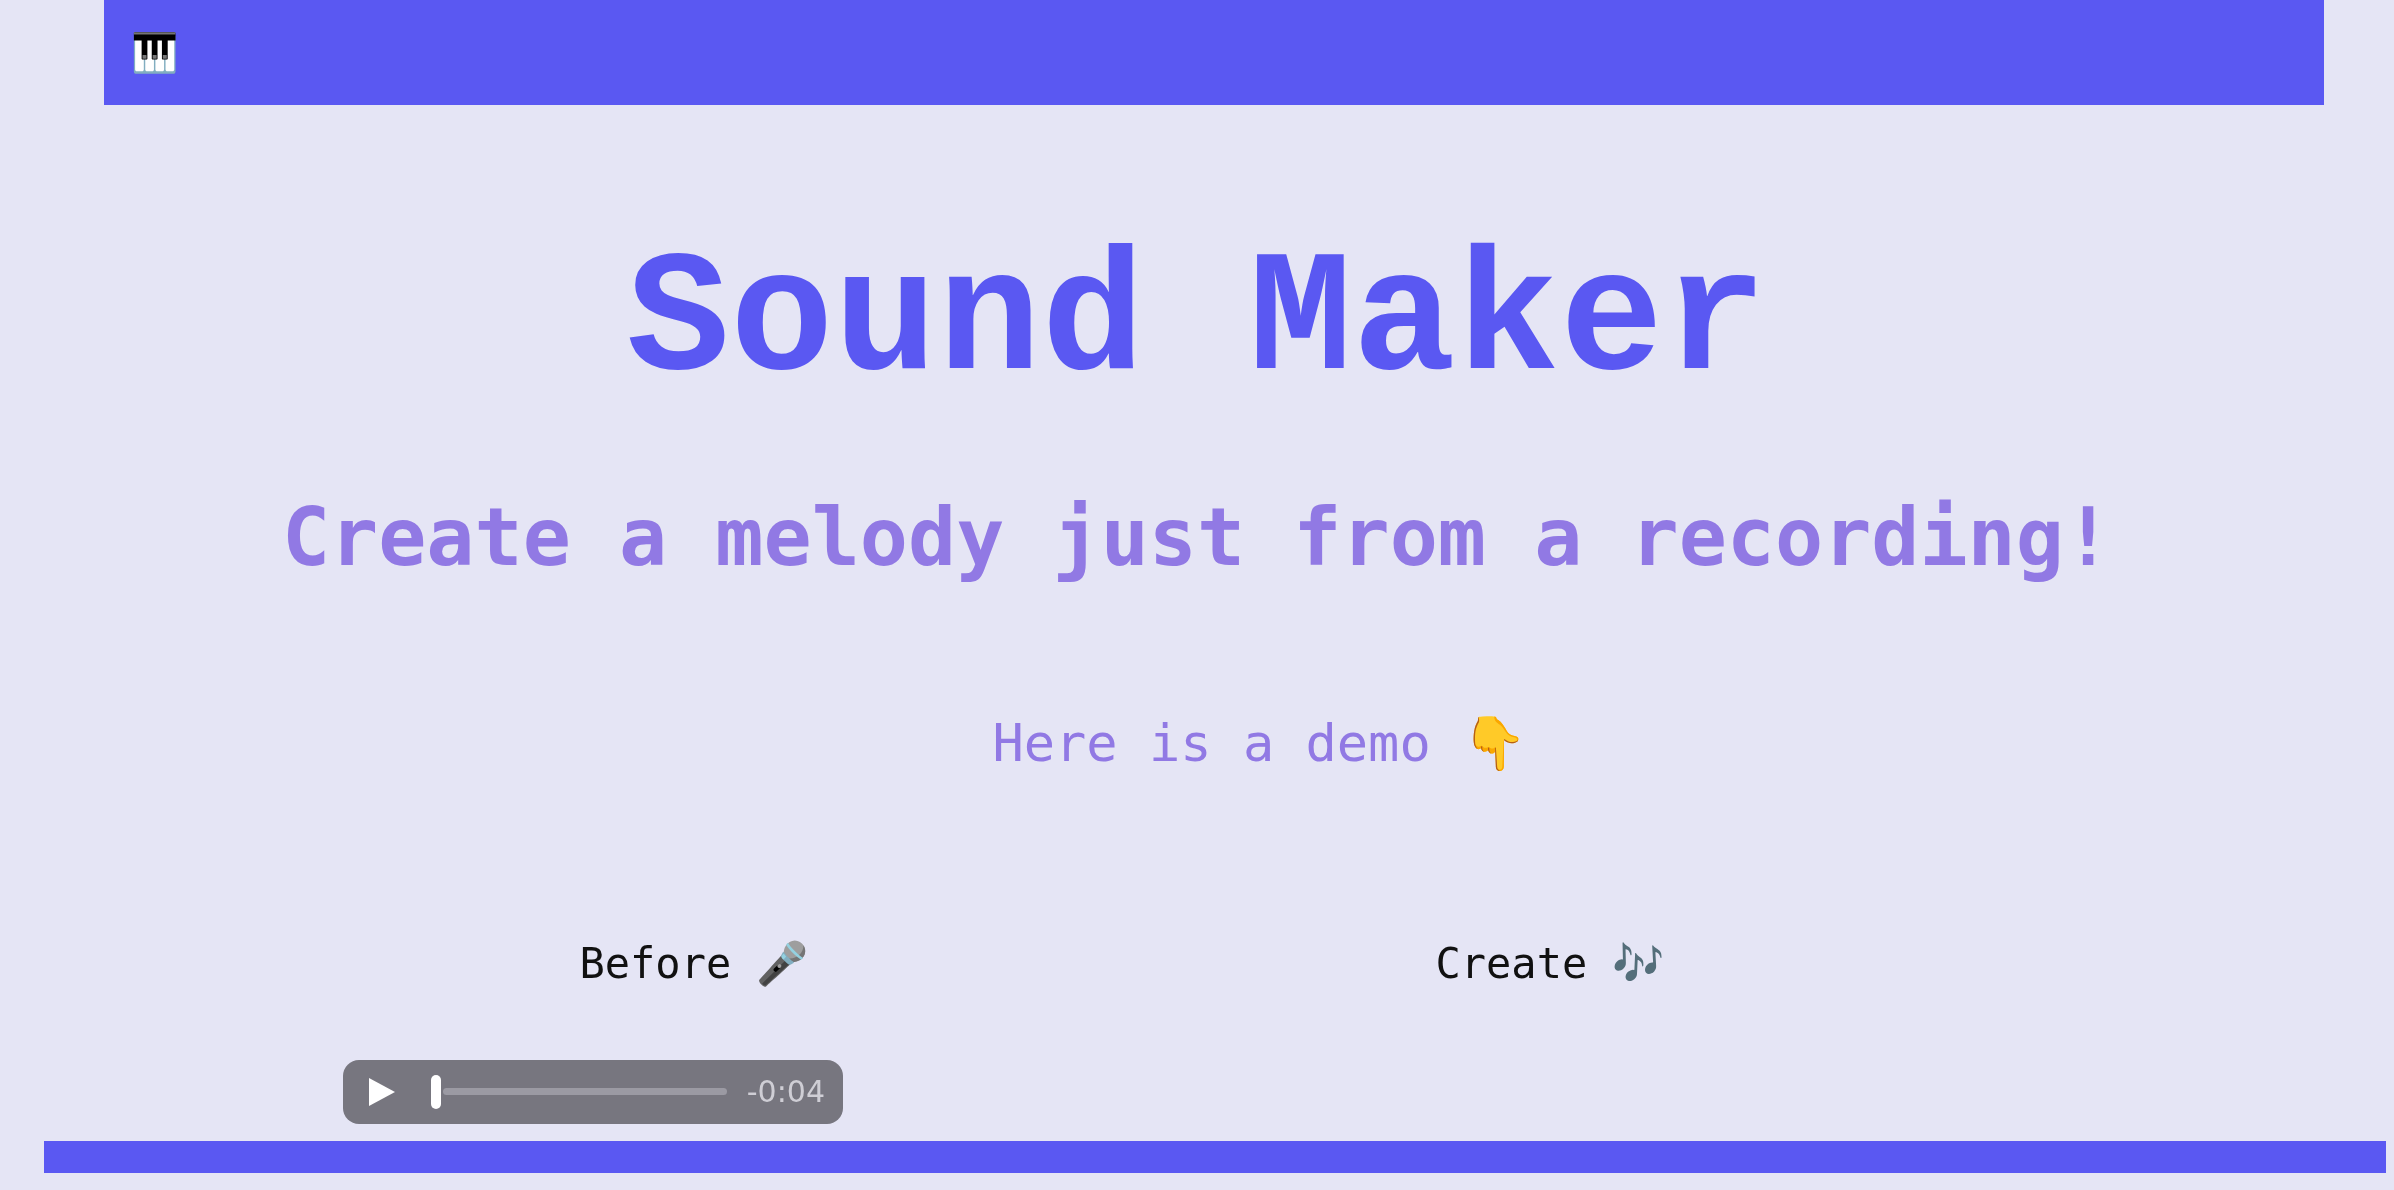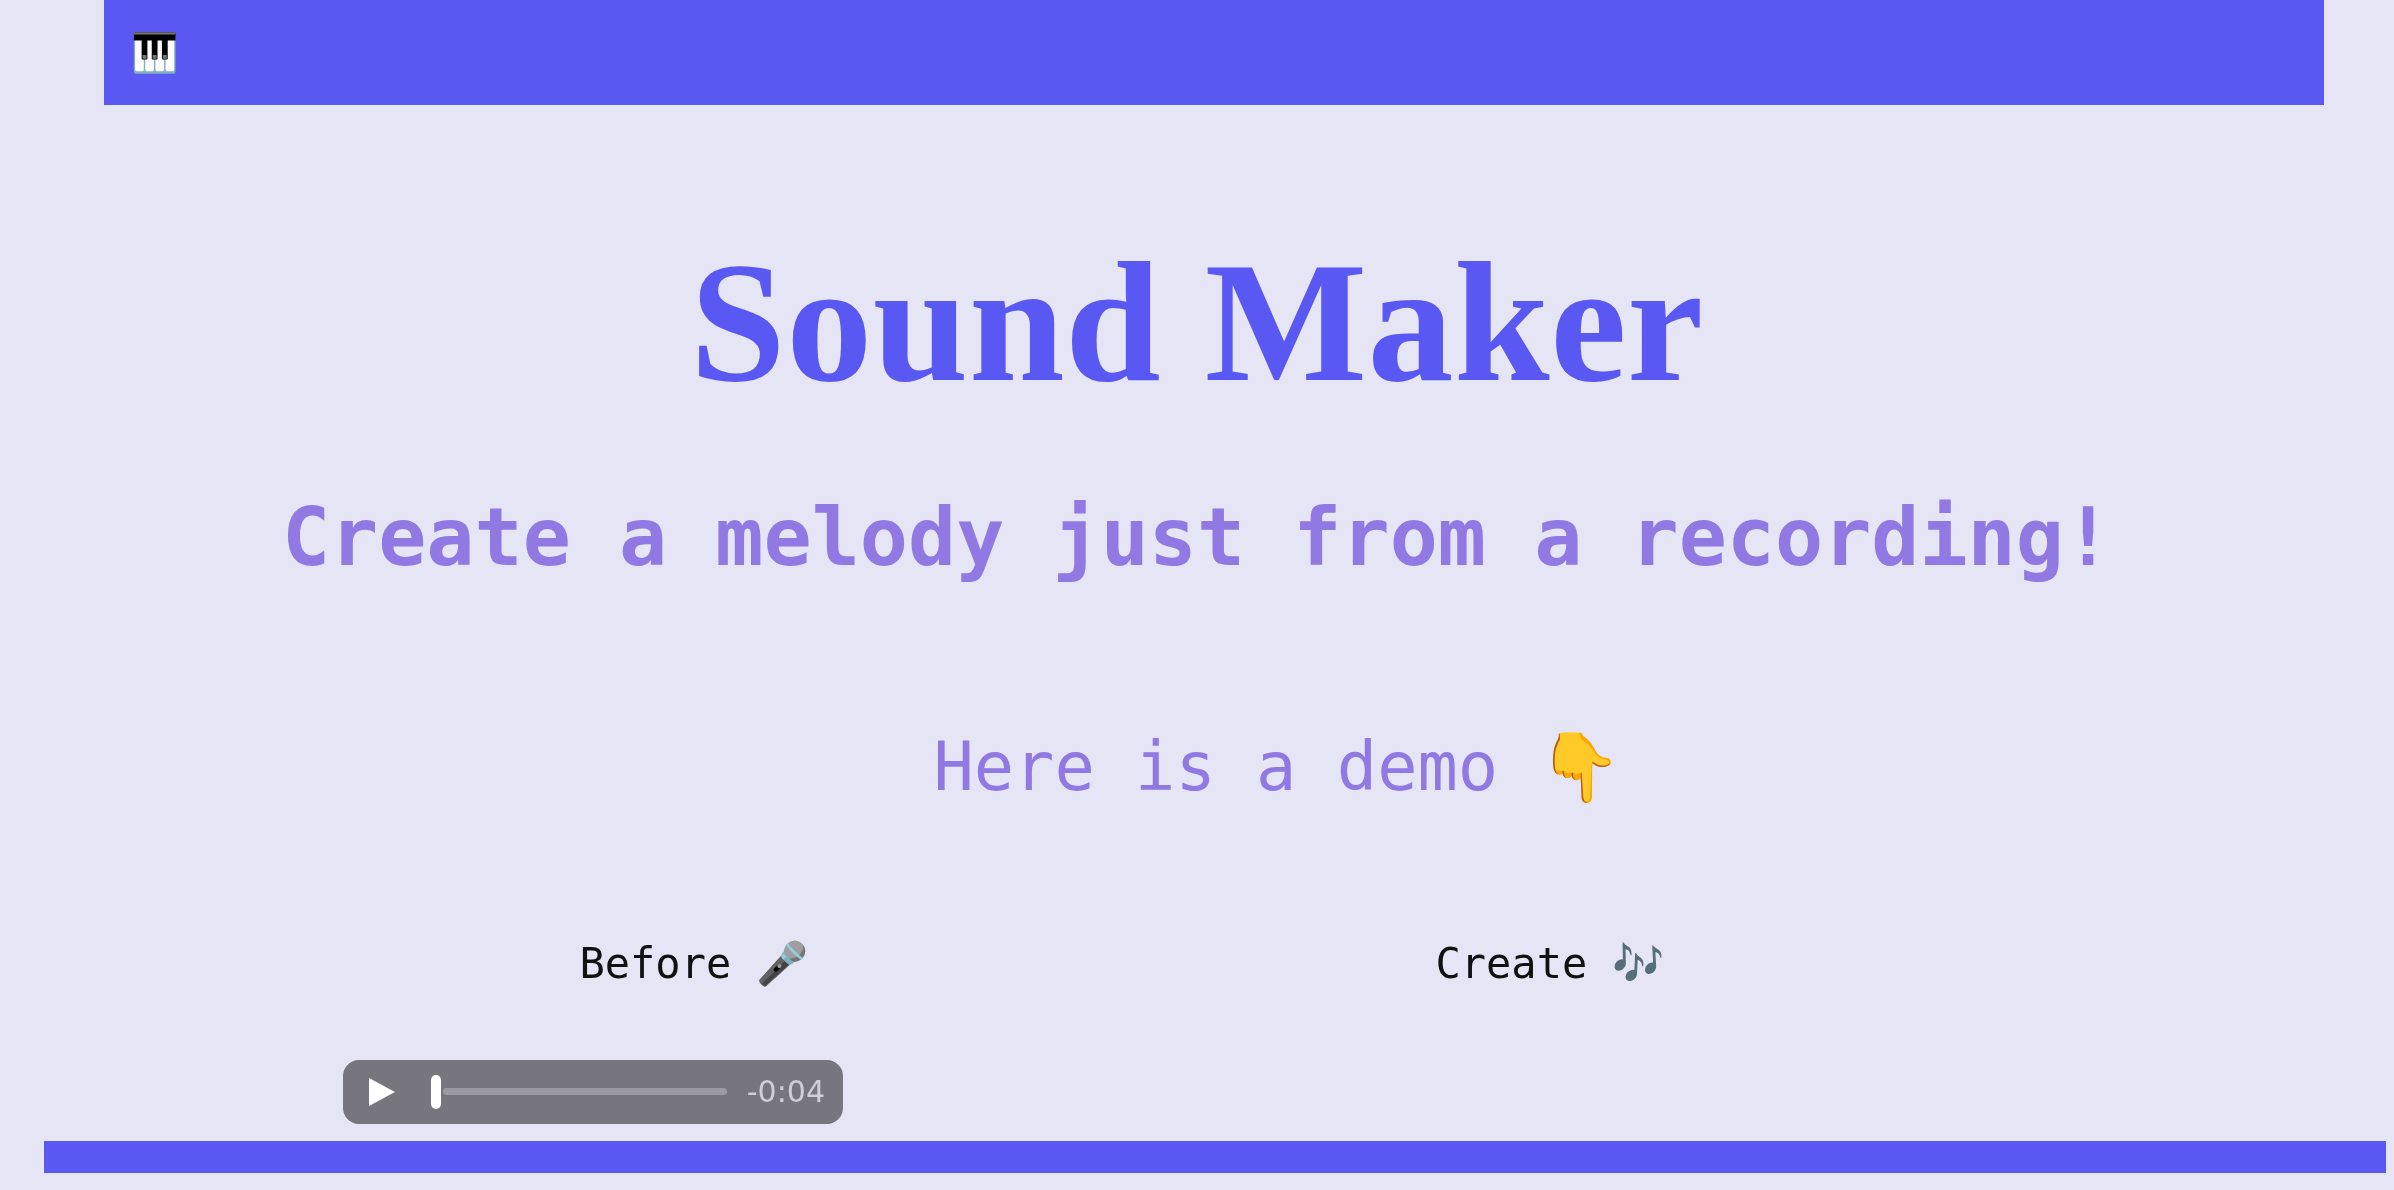--- a/index.html
+++ b/index.html
@@ -40,21 +40,21 @@
     left: 0;
     top: 105px;
     width: 2394px;
     height: 1036px;
   }
 
   #page-title {
     margin: 0;
     padding-top: 125px;
     text-align: center;
-    font-family: Liberation Serif, serif;
+    font-family: Liberation Mono, monospace;
     font-weight: bold;
     font-size: 172px;
     line-height: 1.08;
     letter-spacing: 0.5px;
     color: #5a58f2;
     white-space: pre;
   }
 
   #page-subtitle {
     margin: 0;
@@ -67,21 +67,21 @@
     color: #9179e4;
     white-space: pre;
   }
 
   #demo-caption {
     margin: 0;
     padding-top: 76px;
     text-align: center;
     font-family: "DejaVu Sans Mono", monospace;
     font-weight: normal;
-    font-size: 67px;
+    font-size: 52px;
     line-height: 1.1;
     color: #9179e4;
     white-space: pre;
   }
   #demo-caption .emoji {
     font-family: "DejaVu Sans", sans-serif;
   }
 
   
   #demo-row {

